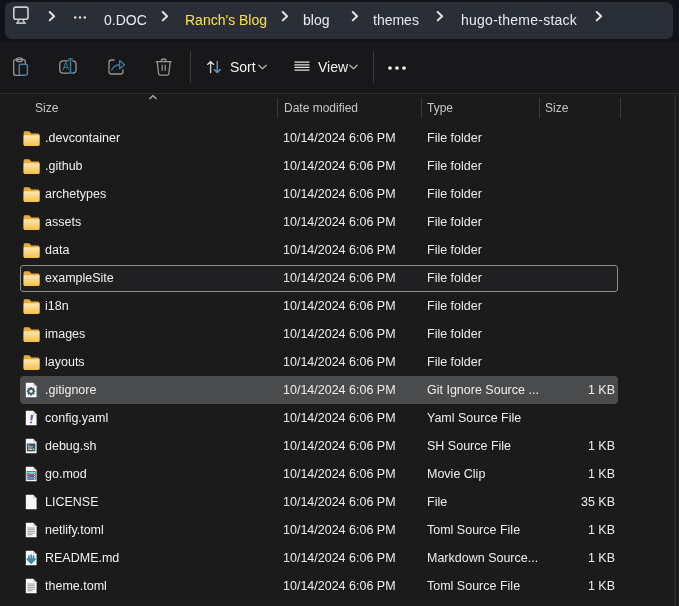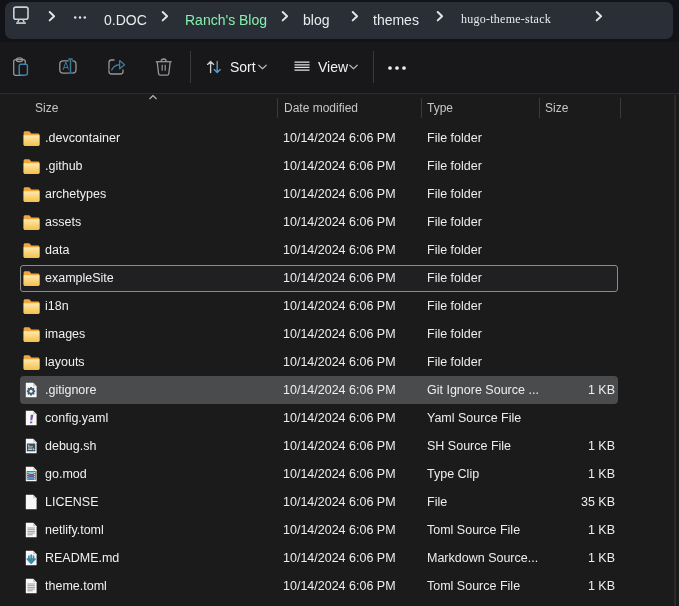--- a/index.html
+++ b/index.html
@@ -52,33 +52,33 @@
     </svg>
   <svg class="abs" style="left:73px;top:15px" width="14" height="5" viewBox="0 0 14 5">
     <circle cx="2.2" cy="2.5" r="1.25" fill="#dfe1e3"></circle>
       <circle cx="7" cy="2.5" r="1.25" fill="#dfe1e3"></circle>
       <circle cx="11.8" cy="2.5" r="1.25" fill="#dfe1e3"></circle>
   </svg>
   <div class="abs crumb" style="left:104px;top:12px;color:#e9ebed;font-size:14px;">0.DOC</div>
   <svg class="abs" style="left:161px;top:10px" width="9" height="13" viewBox="0 0 9 13">
       <path d="M1.7 2 L6.1 6.2 L1.7 10.4" fill="none" stroke="#e2e4e6" stroke-width="2" stroke-linecap="round" stroke-linejoin="round"></path>
     </svg>
-  <div class="abs crumb" style="left:185px;top:12px;color:#86efac;font-size:14px;">Ranch's Blog</div>
+  <div class="abs crumb" style="left:185px;top:12px;color:#fde047;font-size:14px;">Ranch's Blog</div>
   <svg class="abs" style="left:281px;top:10px" width="9" height="13" viewBox="0 0 9 13">
       <path d="M1.7 2 L6.1 6.2 L1.7 10.4" fill="none" stroke="#e2e4e6" stroke-width="2" stroke-linecap="round" stroke-linejoin="round"></path>
     </svg>
   <div class="abs crumb" style="left:303px;top:12px;color:#e9ebed;font-size:14px;">blog</div>
   <svg class="abs" style="left:351px;top:10px" width="9" height="13" viewBox="0 0 9 13">
       <path d="M1.7 2 L6.1 6.2 L1.7 10.4" fill="none" stroke="#e2e4e6" stroke-width="2" stroke-linecap="round" stroke-linejoin="round"></path>
     </svg>
   <div class="abs crumb" style="left:373px;top:12px;color:#e9ebed;font-size:14px;">themes</div>
   <svg class="abs" style="left:436px;top:10px" width="9" height="13" viewBox="0 0 9 13">
       <path d="M1.7 2 L6.1 6.2 L1.7 10.4" fill="none" stroke="#e2e4e6" stroke-width="2" stroke-linecap="round" stroke-linejoin="round"></path>
     </svg>
-  <div class="abs crumb" style="left:461px;top:12px;color:#e9ebed;font-size:12px;letter-spacing:0.25px;font-family:Liberation Serif, serif;">hugo-theme-stack</div>
+  <div class="abs crumb" style="left:461px;top:12px;color:#e9ebed;font-size:14px;letter-spacing:0.25px;">hugo-theme-stack</div>
   <svg class="abs" style="left:595px;top:10px" width="9" height="13" viewBox="0 0 9 13">
       <path d="M1.7 2 L6.1 6.2 L1.7 10.4" fill="none" stroke="#e2e4e6" stroke-width="2" stroke-linecap="round" stroke-linejoin="round"></path>
     </svg>
 
   <svg class="abs" style="left:12px;top:55px" width="18" height="23" viewBox="0 0 18 23">
     <rect x="1.7" y="4.7" width="11.6" height="15.6" rx="2" fill="none" stroke="#969696" stroke-width="1.3"></rect>
     <ellipse cx="7.5" cy="4.8" rx="3.2" ry="1.9" fill="none" stroke="#969696" stroke-width="1.3"></ellipse>
     <rect x="7.2" y="9.3" width="8.2" height="10.8" rx="1.8" fill="#161618" stroke="#4183aa" stroke-width="1.4"></rect>
   </svg>
   <svg class="abs" style="left:57px;top:55px" width="22" height="22" viewBox="0 0 22 22">
@@ -291,21 +291,21 @@
    <rect x="4.3" y="10.2" width="1.1" height="1.1"></rect>
               <rect x="4.3" y="12.3" width="1.1" height="1.1"></rect>
    <rect x="11" y="6" width="1.1" height="1.1"></rect>
               <rect x="11" y="8.1" width="1.1" height="1.1"></rect>
    <rect x="11" y="10.2" width="1.1" height="1.1"></rect>
               <rect x="11" y="12.3" width="1.1" height="1.1"></rect>
   </g>
           </svg></div>
     <div class="nm">go.mod</div>
     <div class="dt">10/14/2024 6:06 PM</div>
-    <div class="tp">Type Clip</div>
+    <div class="tp">Movie Clip</div>
     <div class="sz">1 KB</div>
   </div>
       <div class="row" style="top:488px">
     <div class="icon"><svg width="16" height="16" viewBox="0 0 16 16">
   <path d="M2.8 0.8 H10.2 L13.6 4.2 V15.2 H2.8 Z" fill="#f8f8f8"></path>
   <path d="M10.2 0.8 L13.6 4.2 H10.2 Z" fill="#c9c9c9"></path>
   </svg></div>
     <div class="nm">LICENSE</div>
     <div class="dt">10/14/2024 6:06 PM</div>
     <div class="tp">File</div>

